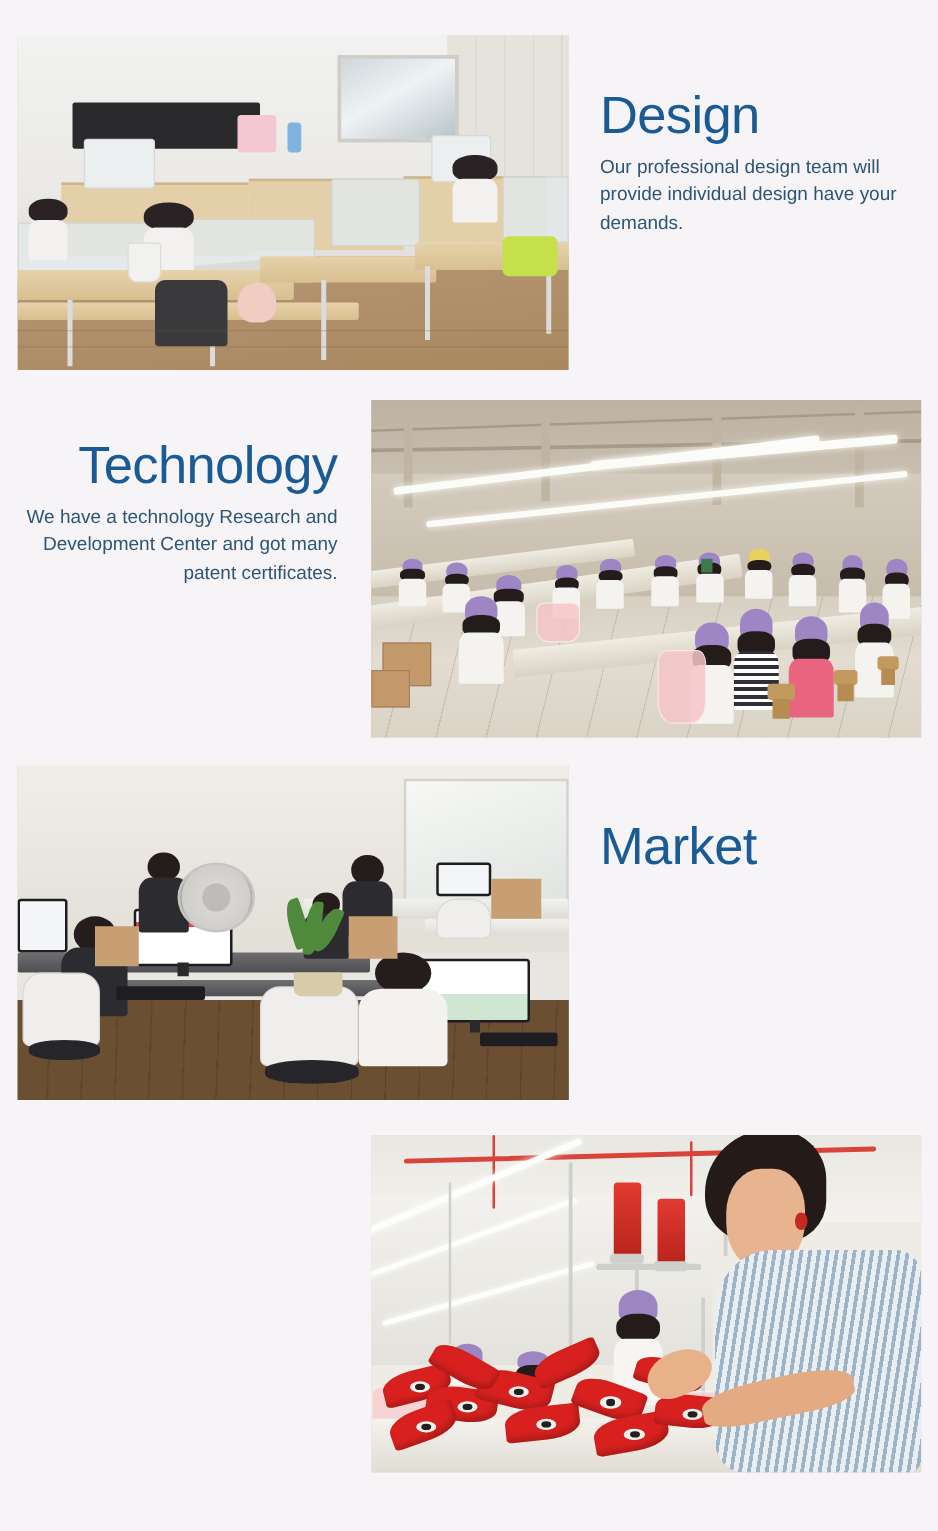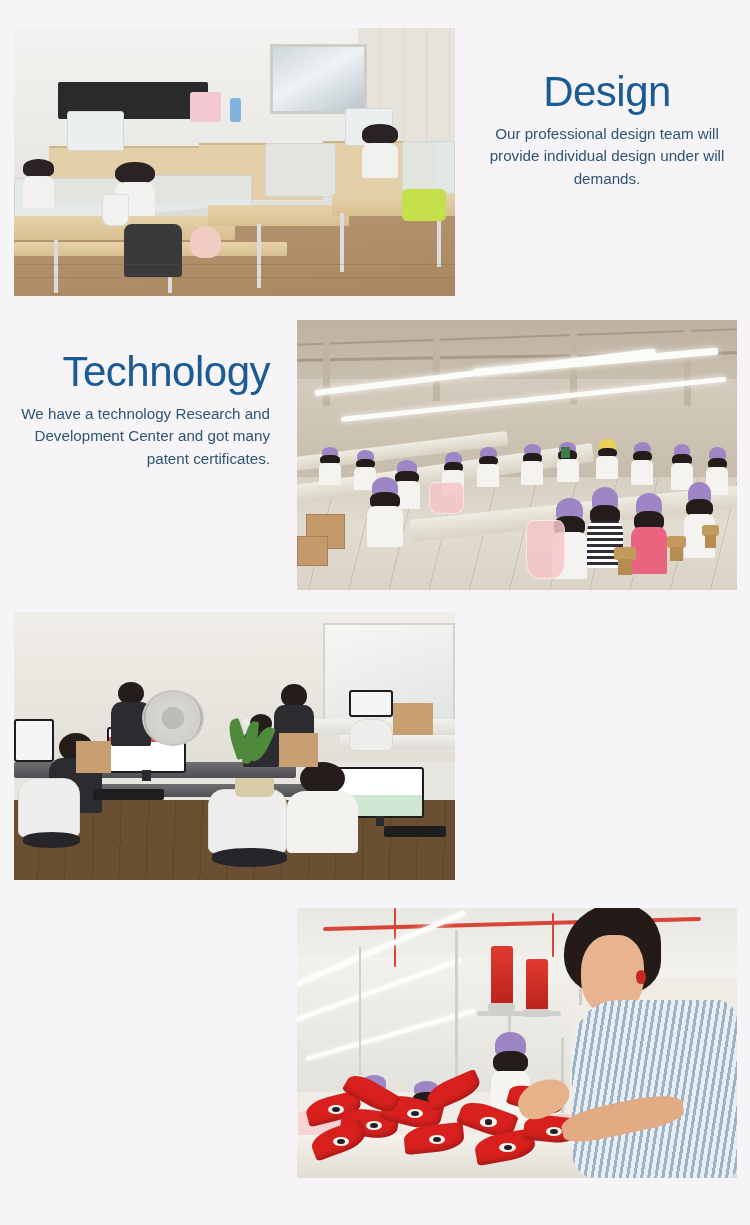--- a/index.html
+++ b/index.html
@@ -35,21 +35,21 @@
     letter-spacing: -0.5px;
     margin-bottom: 9px;
   }
   .body {
     color: #2e5574;
     font-size: 15.2px;
     line-height: 1.48;
     font-weight: 400;
   }
   .align-right { text-align: right; }
-  .align-left  { text-align: center; }
+  .align-left  { text-align: left; }
 
   
   #photo-design { left: 14px; top: 28px; width: 441px; height: 268px; }
   #photo-design .scene {
     background:
       
       linear-gradient(175deg, rgba(0,0,0,0) 64%, #b49572 64.5%, #a9885f 100%);
     background-color: #efeeea;
   }
   .d-wall {
@@ -266,21 +266,21 @@
       <div class="d-chair-green" style="left:88%;top:60%;width:10%;height:12%;"></div>
       <div class="d-bin" style="left:20%;top:62%;width:6%;height:12%;"></div>
       <div class="d-plush" style="left:40%;top:74%;width:7%;height:12%;"></div>
       <div class="d-floorline" style="left:0;top:88%;width:100%;"></div>
       <div class="d-floorline" style="left:0;top:93%;width:100%;"></div>
     </div>
   </div>
 
   <div class="textblock align-left" id="text-design" style="left:480px; top:70px; width:254px;">
     <div class="heading">Design</div>
-    <div class="body">Our professional design team will provide individual design under will demands.</div>
+    <div class="body">Our professional design team will provide individual design have your demands.</div>
   </div>
 
   <div class="photo" id="photo-tech">
     <div class="scene">
       <div class="f-ceiling"></div>
       <div class="f-back"></div>
       <div class="f-floor"></div>
       <div class="f-tilelines"></div>
 
       <div class="f-beam" style="left:0;top:6%;width:100%;height:2px;transform:rotate(-2deg);"></div>
@@ -458,20 +458,21 @@
       <div class="m-pot" style="left:50%;top:62%;width:9%;height:7%;"></div>
       <div class="m-kb" style="left:18%;top:66%;width:16%;height:4%;"></div>
       <div class="m-kb" style="left:84%;top:80%;width:14%;height:4%;"></div>
       <div class="m-box" style="left:14%;top:48%;width:8%;height:12%;"></div>
       <div class="m-box" style="left:60%;top:45%;width:9%;height:13%;"></div>
       <div class="m-box" style="left:86%;top:34%;width:9%;height:12%;"></div>
     </div>
   </div>
 
   <div class="textblock align-left" id="text-market" style="left:480px; top:655px; width:262px;">
+    <div class="heading">Market</div>
   </div>
 
   <div class="photo" id="photo-quality">
     <div class="scene">
       <div class="q-ceiling"></div>
       <div class="q-backwall"></div>
 
       <div class="q-rail" style="left:6%;top:5%;width:86%;height:4px;transform:rotate(-1.5deg);"></div>
       <div class="q-rail" style="left:22%;top:0%;width:2px;height:22%;"></div>
       <div class="q-rail" style="left:58%;top:2%;width:2px;height:16%;"></div>

